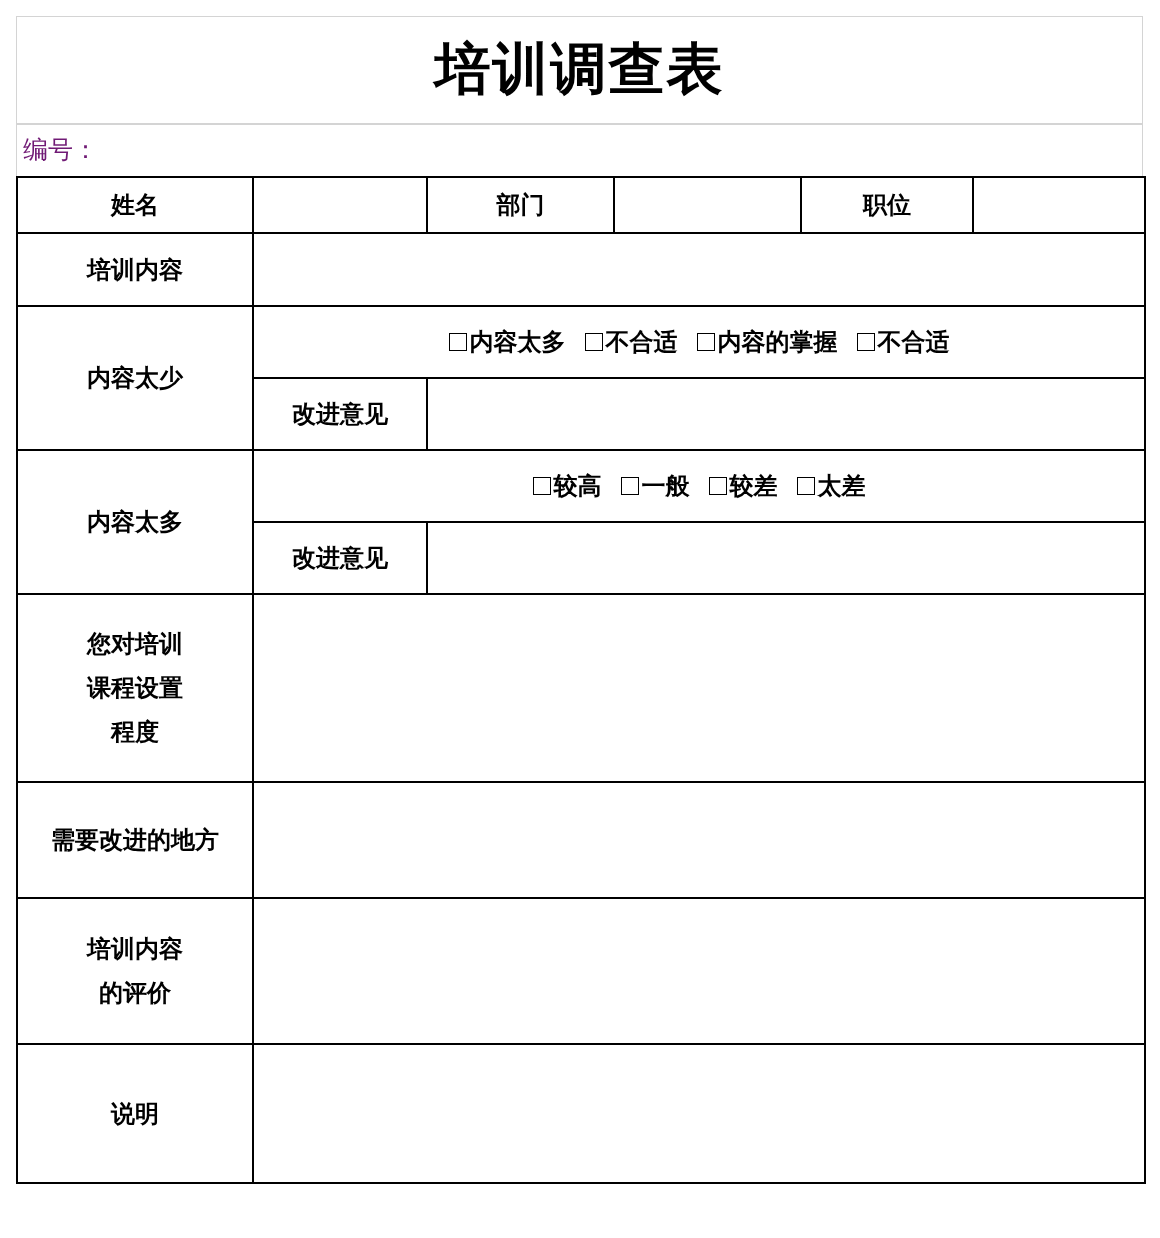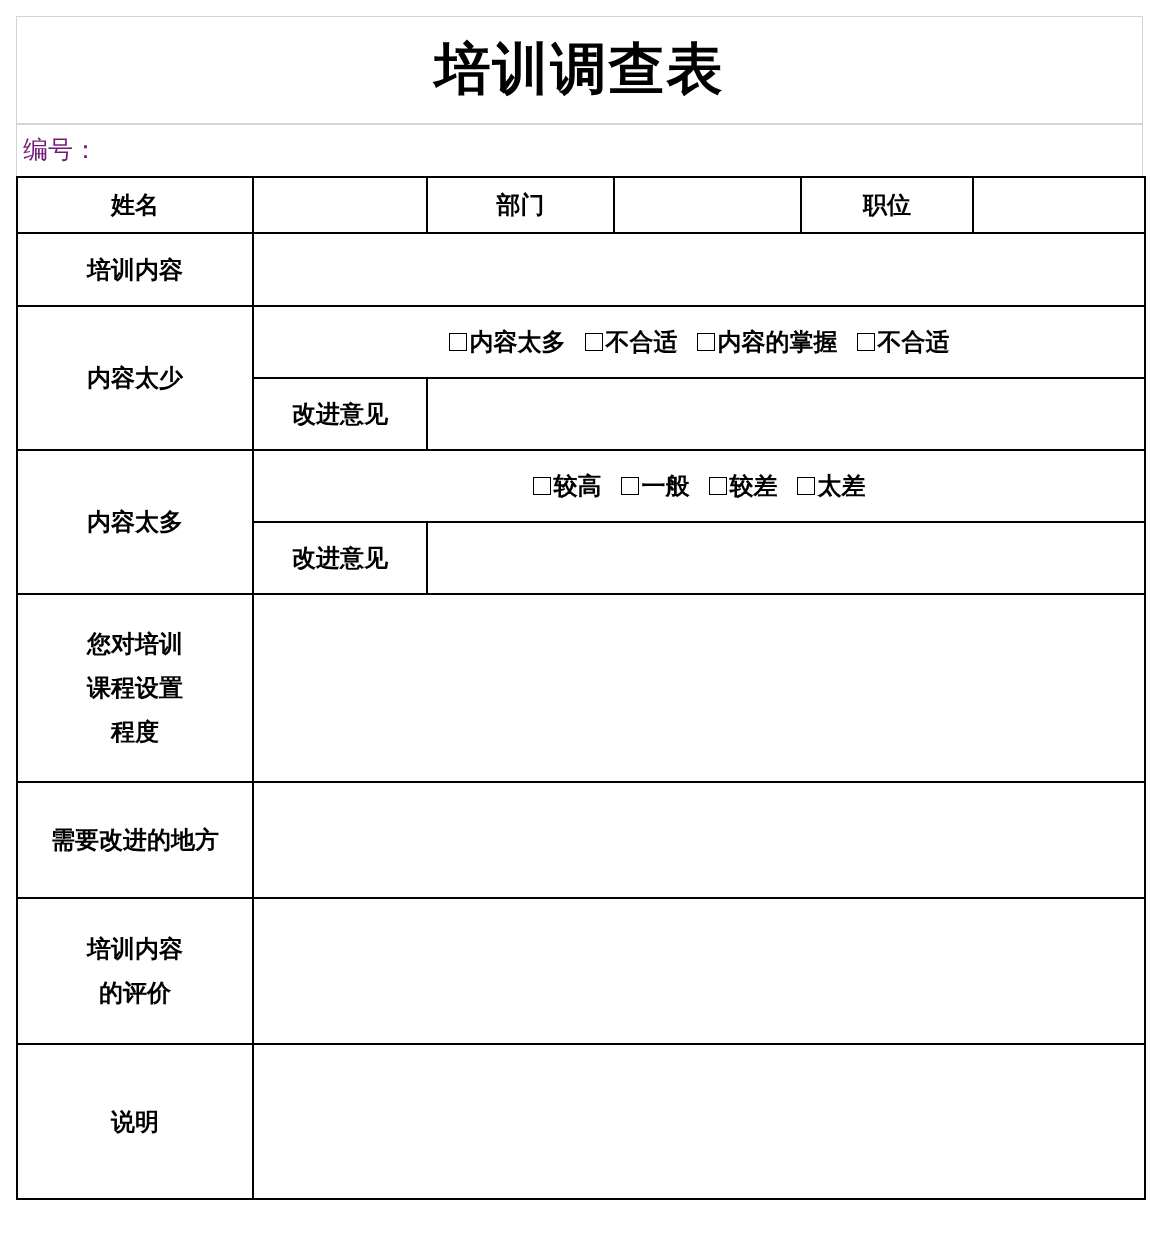--- a/index.html
+++ b/index.html
@@ -118,18 +118,18 @@
     <td>需要改进的地方</td>
     <td colspan="5"></td>
   </tr>
   <tr style="height:146px">
     <td class="multi">
       <div>培训内容</div>
       <div>的评价</div>
     </td>
     <td colspan="5"></td>
   </tr>
-  <tr style="height:155px">
+  <tr style="height:139px">
     <td>说明</td>
     <td colspan="5"></td>
   </tr>
 </tbody>
   </table>
 
 </body></html>

